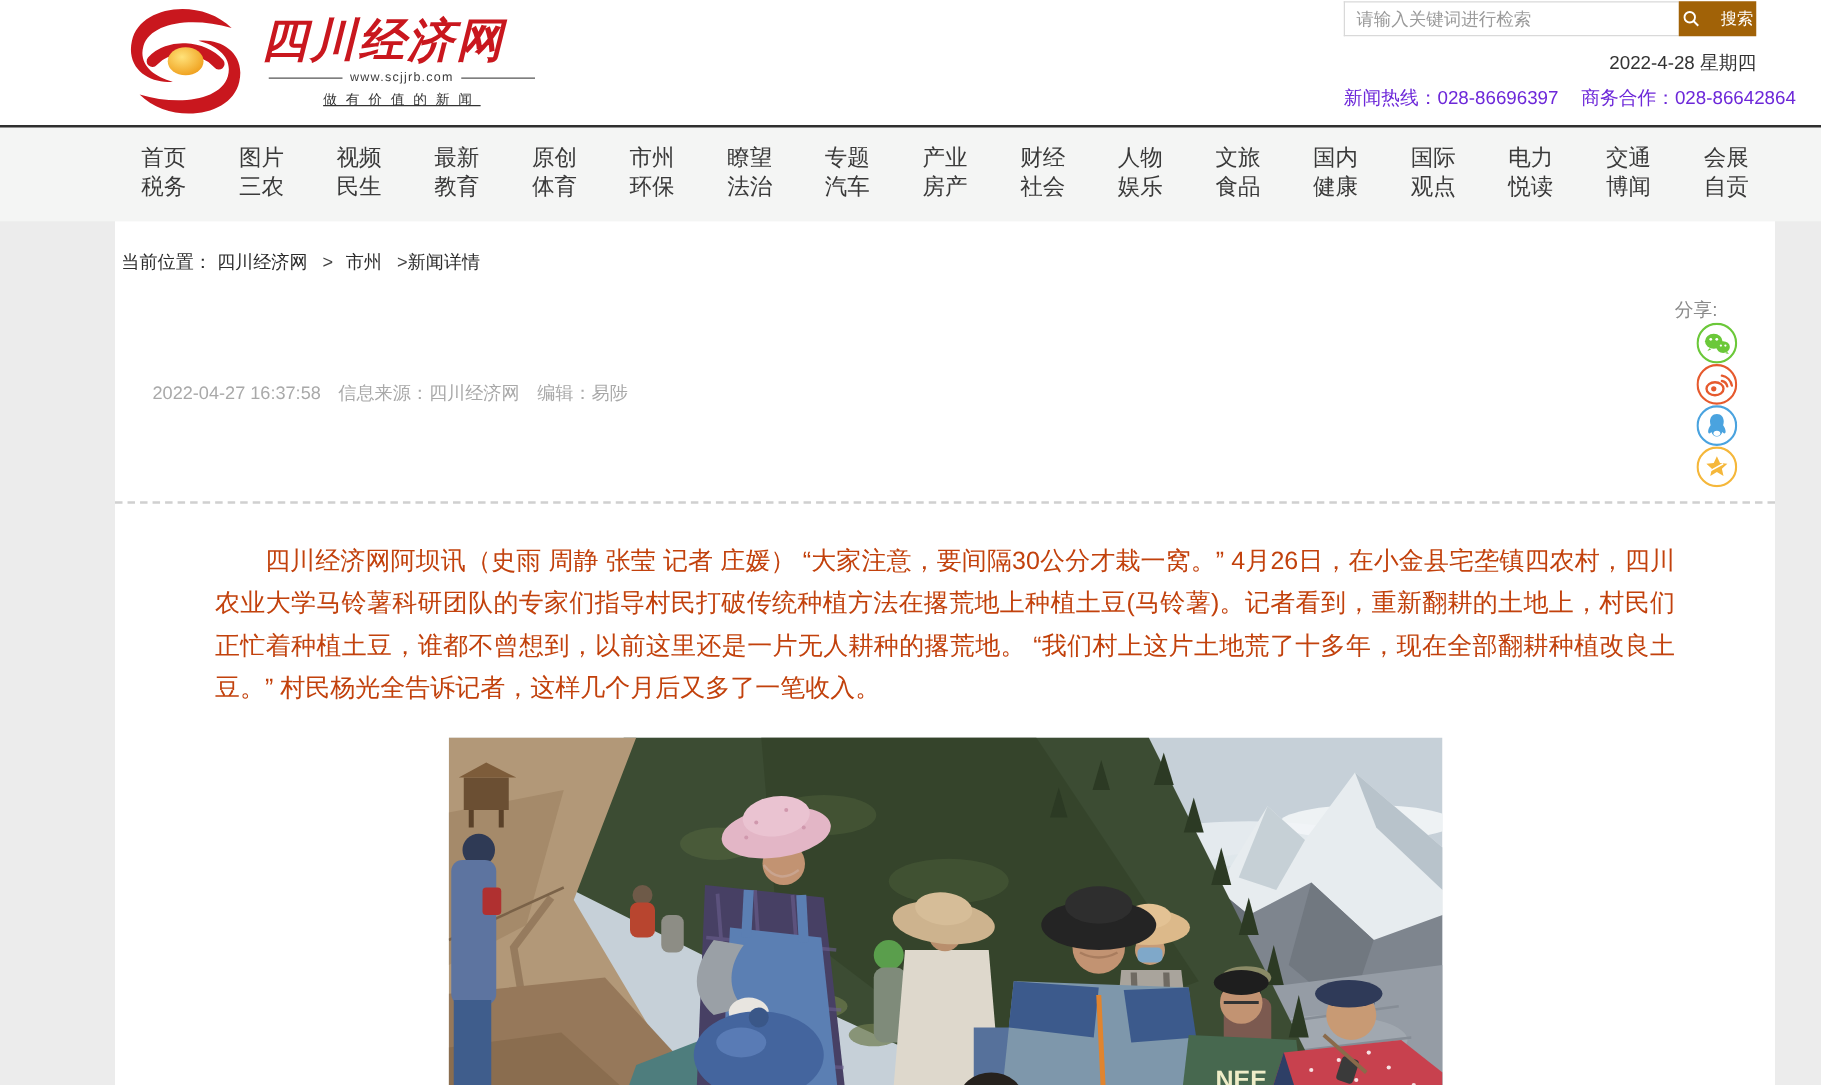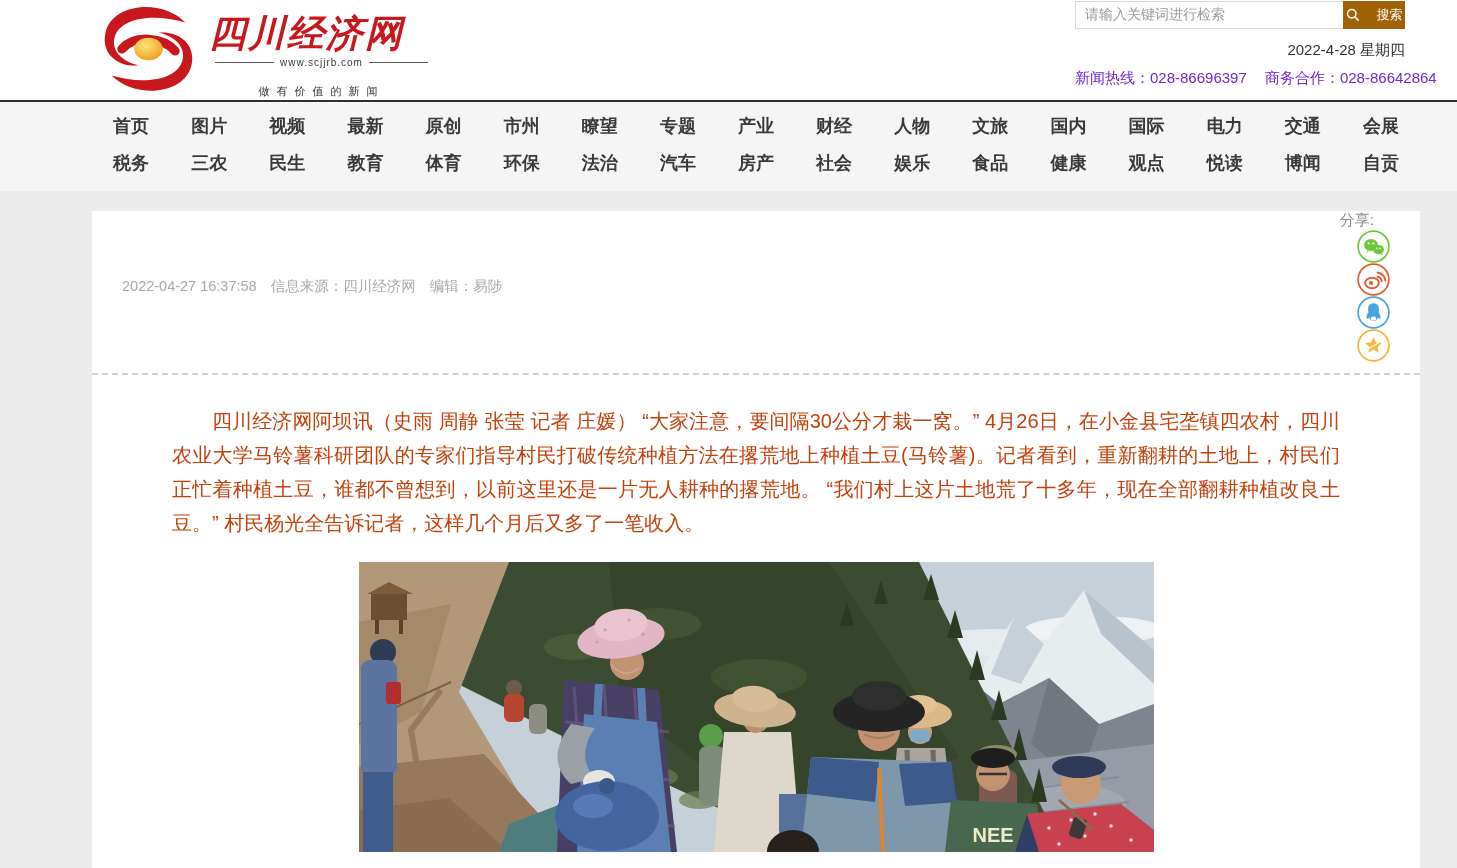--- a/index.html
+++ b/index.html
@@ -8,36 +8,36 @@
   a { text-decoration:none; color:inherit; cursor:pointer; }
 
   
   .header { position:relative; width:1457px; height:100px; background:#ffffff; }
   .logo { position:absolute; left:95px; top:4px; display:flex; align-items:flex-start; cursor:pointer; }
   .logo-text { margin-left:6px; margin-top:10px; width:225px; }
   .logo-sitename { font-family:"Liberation Serif","DejaVu Serif",serif; font-style:italic;
     font-weight:bold; font-size:37px; color:#c9171e; letter-spacing:2px; line-height:40px; }
   .logo-url-row { display:flex; align-items:center; margin-top:3px; color:#3b3b3b; font-size:10px; letter-spacing:1px; }
   .logo-url-row .rule { flex:1; height:1px; background:#555; margin:0 6px; }
-  .logo-tagline { margin-top:16px; text-align:center; font-size:11px; color:#333; letter-spacing:7px; }
+  .logo-tagline { margin-top:4px; text-align:center; font-size:11px; color:#333; letter-spacing:7px;text-decoration:underline; }
 
   .header-right { position:absolute; right:52px; top:1px; width:330px; text-align:right; }
   .search-row { display:flex; height:28px; }
   .search-input { flex:1; height:28px; border:1px solid #d9d9d9; border-right:none;
-    padding:0 9px; font-size:14px; color:#4d7c0f; outline:none; background:#fff;font-family:Liberation Serif, serif; }
+    padding:0 9px; font-size:14px; color:#4d7c0f; outline:none; background:#fff; }
   .search-input::placeholder { color:#9a9a9a; }
   .search-btn { width:62px; height:28px; background:#a16207; color:#fff; border:none; font-size:13px;
     display:flex; align-items:center; justify-content:center; gap:17px; cursor:pointer; }
   .date-line { margin-top:12px; font-size:15px; color:#333; }
   .hotline-line { margin-top:9px; font-size:15px; color:#6d28d9; white-space:nowrap; }
   .hotline-line span + span { margin-left:14px; }
 
   
   .nav { width:1457px; background:#f4f5f4; border-top:2px solid #2f2f2f; padding:13px 0 16px; }
-  .nav-grid { width:1328px; margin-left:92px; display:grid; grid-template-columns:repeat(17,1fr); row-gap:14px;font-weight:bold; }
+  .nav-grid { width:1328px; margin-left:92px; display:grid; grid-template-columns:repeat(17,1fr); row-gap:0; }
   .nav-item { text-align:center; font-size:18px; color:#3a3a3a; cursor:pointer; line-height:23px; }
 
   
   .card { width:1328px; margin-left:92px; background:#fff; min-height:690px; padding-bottom:40px; }
   .breadcrumb { padding:23px 0 0 5px; font-size:14.5px; color:#2b2b2b; }
   .breadcrumb .sep { margin:0 6px 0 8px; color:#444; }
   .breadcrumb .sep2 { margin:0 0 0 8px; color:#444; }
 
   .article-title { margin-top:45px; text-align:center; font-size:28px; font-weight:bold;
     color:#151515; letter-spacing:1px; }
@@ -142,20 +142,27 @@
     <a class="nav-item">健康</a>
     <a class="nav-item">观点</a>
     <a class="nav-item">悦读</a>
     <a class="nav-item">博闻</a>
     <a class="nav-item">自贡</a>
   </div>
 </div>
 
 <div class="card">
 
+  <div class="breadcrumb">
+    <span>当前位置：</span>
+    <a>四川经济网</a>
+    <span class="sep">&gt;</span>
+    <a>市州</a>
+    <span class="sep2">&gt;</span><span>新闻详情</span>
+  </div>
 
 
   <div class="meta-row">
     <div class="meta-left">
       <span>2022-04-27 16:37:58</span>
       <span>信息来源：四川经济网</span>
       <span>编辑：易陟</span>
     </div>
     <div class="share-box">
       <span class="share-label">分享:</span>

